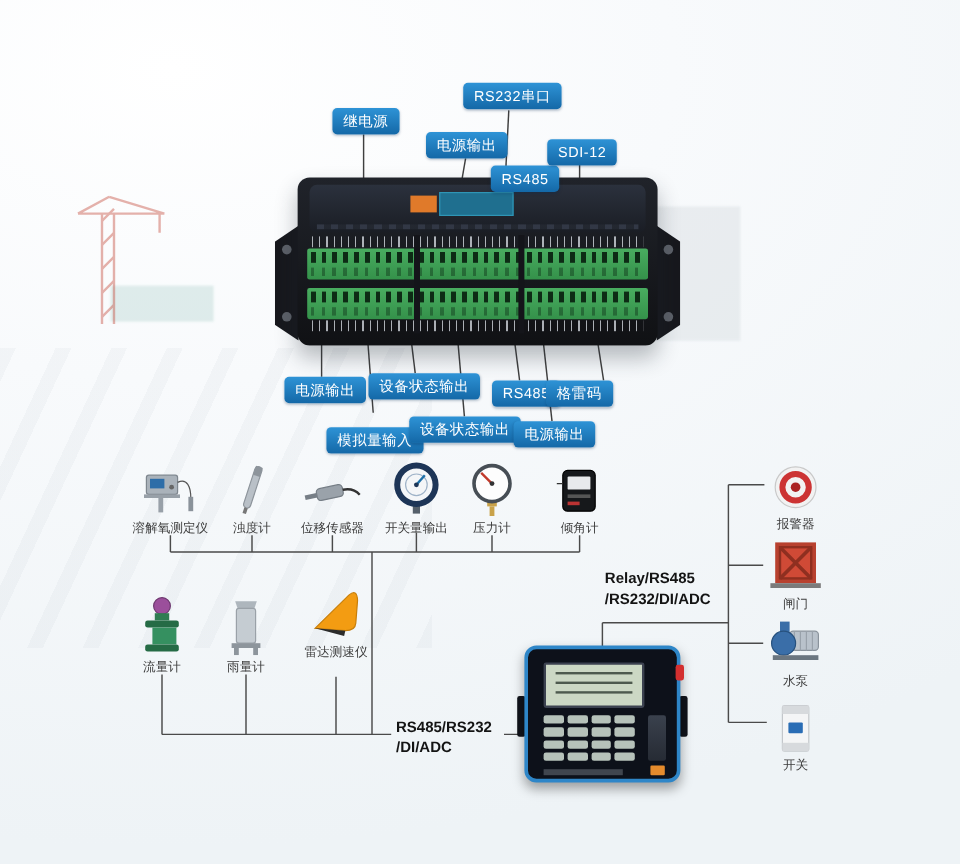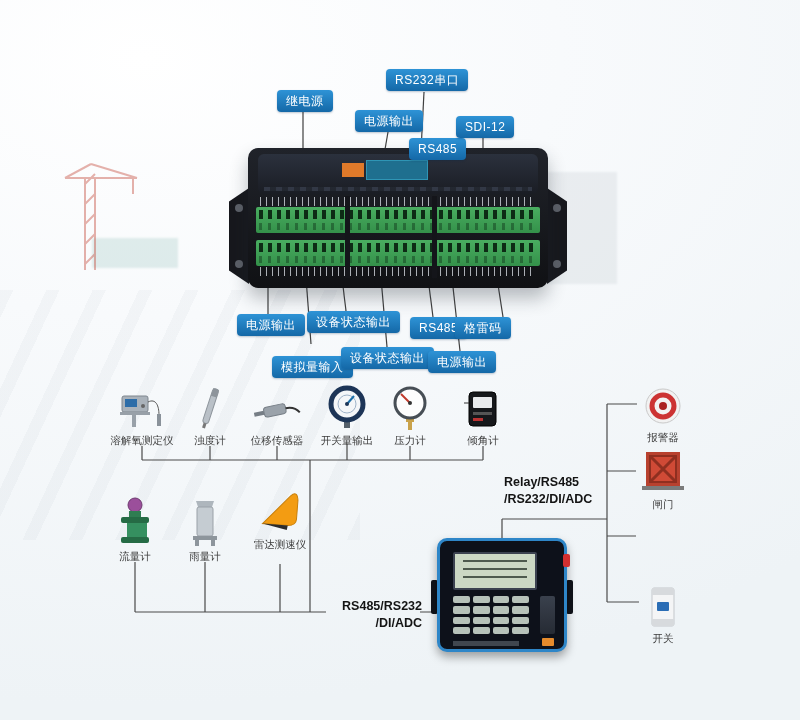--- a/index.html
+++ b/index.html
@@ -263,21 +263,21 @@
         <svg width="54" height="46">
       <g transform="rotate(-14 27 23)">
         <path d="M7 31 L41 11 Q49 7 47 17 L41 35 Q39 41 31 39 Z" fill="#f39c12" stroke="#c87f0a"></path>
         <path d="M7 31 L31 39 L29 43 Z" fill="#2c2c2c"></path>
       </g>
     </svg>
       </div>
     <div class="lbl">雷达测速仪</div>
   </div>
 
-  <div class="busline" style="left:330px;top:598px;width:92px;text-align:right">
+  <div class="busline" style="left:330px;top:598px;width:92px;text-align:left">
     <div>RS485/RS232</div>
     <div>/DI/ADC</div>
   </div>
   <div class="busline" style="left:504px;top:474px">
     <div>Relay/RS485</div>
     <div>/RS232/DI/ADC</div>
   </div>
 
   <div class="panel">
     <div class="panel-tab pt-l"></div>
@@ -326,20 +326,32 @@
     <div class="ic">
         <svg width="46" height="46">
       <rect x="6" y="4" width="34" height="34" fill="#b8412f"></rect>
       <rect x="10" y="8" width="26" height="26" fill="#d04a36" stroke="#8f2f20" stroke-width="2"></rect>
       <path d="M10 8 L36 34 M36 8 L10 34" stroke="#8f2f20" stroke-width="3"></path>
       <rect x="2" y="38" width="42" height="4" fill="#7b7b7b"></rect>
     </svg>
       </div>
     <div class="lbl">闸门</div>
   </div>
+  <div class="sensor" style="left:618px;top:512px">
+    <div class="ic">
+        <svg width="50" height="44">
+      <rect x="12" y="4" width="8" height="10" fill="#3a6ea8"></rect>
+      <rect x="20" y="12" width="24" height="16" rx="3" fill="#b9c2cb" stroke="#8a939c"></rect>
+      <path d="M24 12 v16 M29 12 v16 M34 12 v16 M39 12 v16" stroke="#99a2ab"></path>
+      <circle cx="15" cy="22" r="10" fill="#3a6ea8" stroke="#27517e"></circle>
+      <rect x="6" y="32" width="38" height="4" fill="#6b7680"></rect>
+    </svg>
+      </div>
+    <div class="lbl">水泵</div>
+  </div>
   <div class="sensor" style="left:618px;top:582px">
     <div class="ic">
         <svg width="38" height="42">
       <rect x="8" y="2" width="22" height="38" rx="2" fill="#f4f5f6" stroke="#c3c7cb"></rect>
       <rect x="8" y="2" width="22" height="7" fill="#d7dadd"></rect>
       <rect x="8" y="33" width="22" height="7" fill="#d7dadd"></rect>
       <rect x="13" y="16" width="12" height="9" rx="1" fill="#2a6db5"></rect>
     </svg>
       </div>
     <div class="lbl">开关</div>

